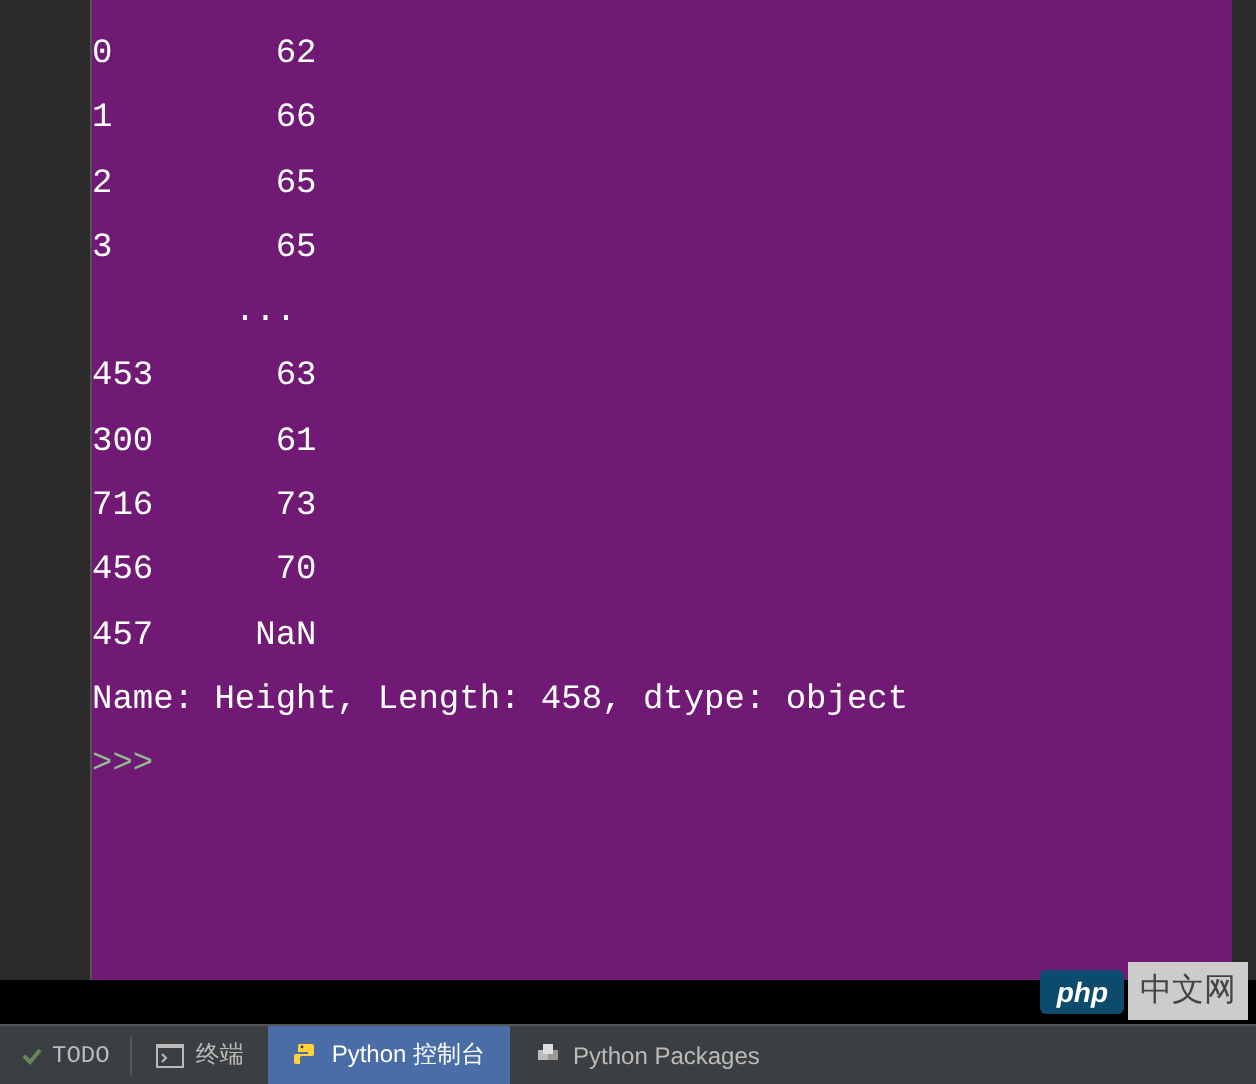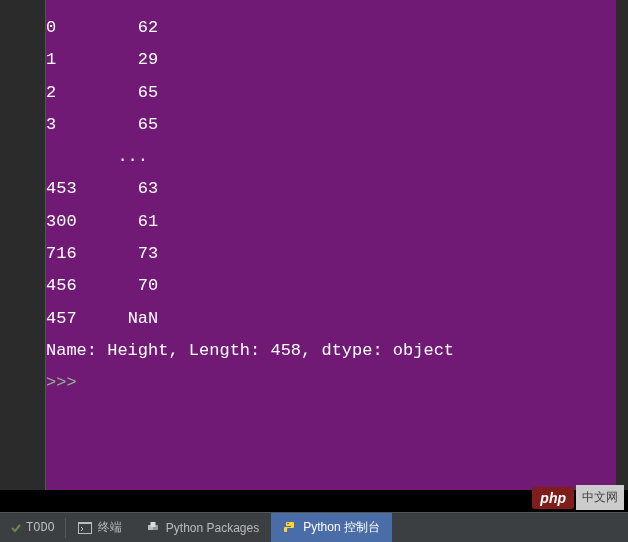--- a/index.html
+++ b/index.html
@@ -89,54 +89,54 @@
     }
     .branding {
       position: absolute;
       right: 4px;
       bottom: 32px;
       display: flex;
       align-items: center;
       gap: 2px;
     }
     .php-badge {
-      background: #7f1d1d;
+      background: #0c4a6e;
       color: #ffffff;
       font-family: Arial, sans-serif;
       font-size: 14px;
       font-weight: bold;
       font-style: italic;
       padding: 3px 8px;
       border-radius: 3px;
       margin-left: 10px;
     }
     .cn-badge {
       background: #cccccc;
       color: #444;
       font-family: Liberation Serif, serif;
-      font-size: 12px;
+      font-size: 16px;
       padding: 4px 6px;
     }
     .scrollbar-track {
       position: absolute;
       right: 0;
       top: 0;
       width: 12px;
       height: 490px;
       background: #2b2b2b;
     }
   </style>
 </head>
 <body>
 
 <div class="main-container">
   <div class="gutter"></div>
   <div class="console-area">
     <div class="output-line"><span>0</span>        <span>62</span></div>
-    <div class="output-line"><span>1</span>        <span>29</span></div>
+    <div class="output-line"><span>1</span>        <span>66</span></div>
     <div class="output-line"><span>2</span>        <span>65</span></div>
     <div class="output-line"><span>3</span>        <span>65</span></div>
     <div class="output-line">       <span>... </span></div>
     <div class="output-line"><span>453</span>      <span>63</span></div>
     <div class="output-line"><span>300</span>      <span>61</span></div>
     <div class="output-line"><span>716</span>      <span>73</span></div>
     <div class="output-line"><span>456</span>      <span>70</span></div>
     <div class="output-line"><span>457</span>     <span>NaN</span></div>
     <div class="output-line">Name: Height, Length: 458, dtype: object</div>
     <div class="prompt">&gt;&gt;&gt; </div>
@@ -162,32 +162,32 @@
   <div class="panel-tab">
     <span class="tab-icon">
       <svg width="14" height="12" viewBox="0 0 14 12">
           <rect x="0" y="0" width="14" height="12" fill="#bbbbbb"></rect>
           <rect x="1" y="2" width="12" height="9" fill="#3c3f41"></rect>
           <path d="M3 5 L5 7 L3 9" stroke="#bbbbbb" stroke-width="1" fill="none"></path>
         </svg>
     </span>
     <span>终端</span>
   </div>
+  <div class="panel-tab active">
+    <span class="tab-icon">
+      <svg width="14" height="14" viewBox="0 0 14 14">
+          <path d="M4 1 Q3 1 3 2 L3 5 L8 5 L8 6 L2 6 Q1 6 1 7 L1 10 Q1 11 2 11 L4 11 L4 8 Q4 7 5 7 L10 7 Q11 7 11 6 L11 2 Q11 1 10 1 Z" fill="#ffd43b"></path>
+          <circle cx="5" cy="2.5" r="0.7" fill="#3c3f41"></circle>
+        </svg>
+    </span>
+    <span>Python 控制台</span>
+  </div>
   <div class="panel-tab">
     <span class="tab-icon">
       <svg width="14" height="14" viewBox="0 0 14 14">
           <rect x="2" y="4" width="5" height="5" fill="#bbbbbb"></rect>
           <rect x="7" y="4" width="5" height="5" fill="#999"></rect>
           <rect x="4.5" y="1" width="5" height="5" fill="#ddd"></rect>
         </svg>
     </span>
     <span>Python Packages</span>
   </div>
-  <div class="panel-tab active">
-    <span class="tab-icon">
-      <svg width="14" height="14" viewBox="0 0 14 14">
-          <path d="M4 1 Q3 1 3 2 L3 5 L8 5 L8 6 L2 6 Q1 6 1 7 L1 10 Q1 11 2 11 L4 11 L4 8 Q4 7 5 7 L10 7 Q11 7 11 6 L11 2 Q11 1 10 1 Z" fill="#ffd43b"></path>
-          <circle cx="5" cy="2.5" r="0.7" fill="#3c3f41"></circle>
-        </svg>
-    </span>
-    <span>Python 控制台</span>
-  </div>
 </div>
 
 </body></html>

